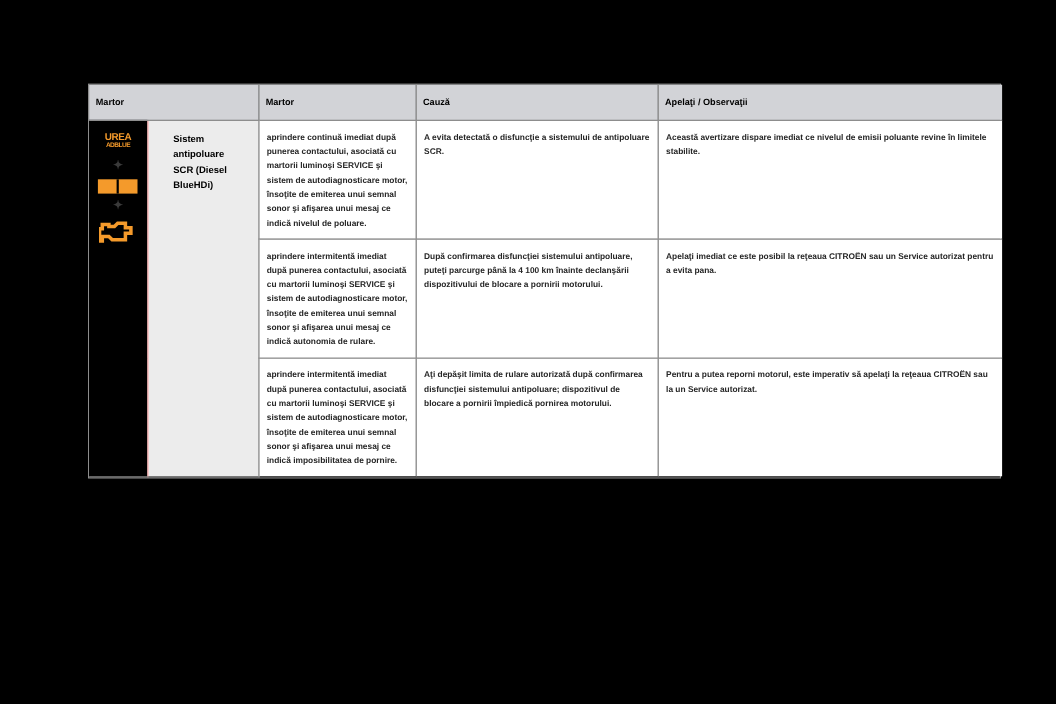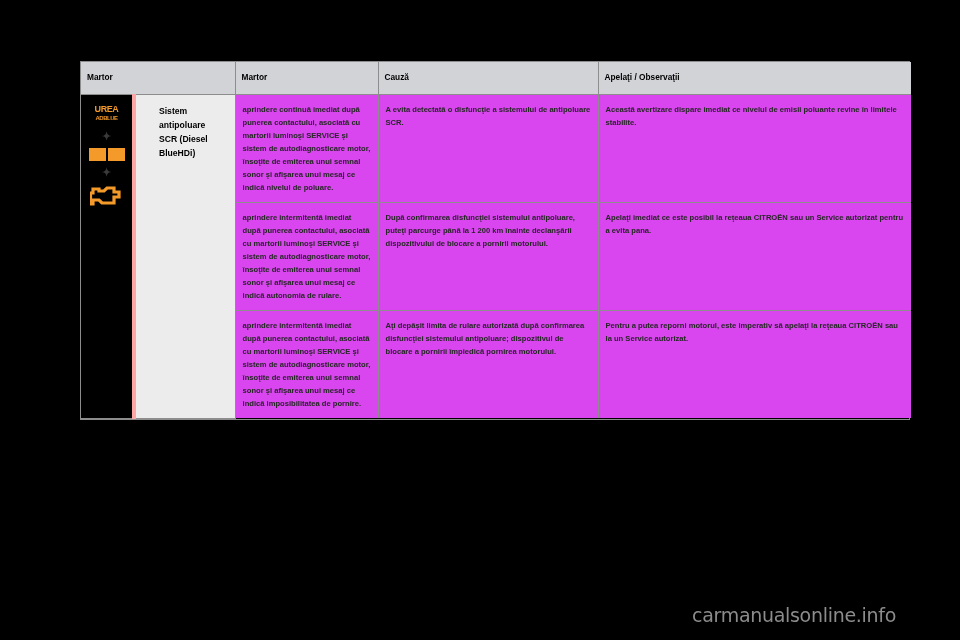--- a/index.html
+++ b/index.html
@@ -14,21 +14,21 @@
   .page {
     position:absolute;
     left:0; top:0;
     width:960px; height:640px;
     background:#000;
   }
 
   
   .tbl-wrap {
     position:absolute;
-    left:80px; top:61px;
+    left:80px; top:76px;
     width:830px;
     border:1px solid #8d8d8d;
     background:#000;
   }
   table { border-collapse:collapse; width:100%; table-layout:fixed; }
 
   col.c1 { width:53px; }
   col.c2 { width:101px; }
   col.c3 { width:143px; }
   col.c4 { width:220px; }
@@ -55,36 +55,36 @@
     padding:8px 7px 8px 7px;
   }
   tbody td.last { border-right:none; }
   tbody tr.lastrow td { border-bottom:none; }
 
   
   td.icons {
     background:#000;
     padding:6px 4px 8px 4px;
     text-align:center;
-    border-right:4px solid #fca5a5;
+    border-right:1px solid #fca5a5;
   }
 
   
   td.label {
     background:#ececec;
     color:#000;
     font-size:8.6px;
     font-weight:bold;
     line-height:1.65;
     padding:9px 23px;
   }
 
   
   td.dark {
-    background:#d946ef;
+    background:#ffffff;
     color:#262626;
     font-size:7.6px;
     font-weight:bold;
     line-height:1.72;
   }
 
   
   .icon-stack { display:flex; flex-direction:column; align-items:center; }
 
   .ico-urea {
@@ -189,29 +189,28 @@
 
           <td class="label" rowspan="3">Sistem antipoluare SCR (Diesel BlueHDi)</td>
 
           <td class="dark">aprindere continuă imediat după punerea contactului, asociată cu martorii luminoşi SERVICE şi sistem de autodiagnosticare motor, însoţite de emiterea unui semnal sonor şi afişarea unui mesaj ce indică nivelul de poluare.</td>
           <td class="dark">A evita detectată o disfuncţie a sistemului de antipoluare SCR.</td>
           <td class="dark last">Această avertizare dispare imediat ce nivelul de emisii poluante revine în limitele stabilite.</td>
         </tr>
 
         <tr>
           <td class="dark">aprindere intermitentă imediat după punerea contactului, asociată cu martorii luminoşi SERVICE şi sistem de autodiagnosticare motor, însoţite de emiterea unui semnal sonor şi afişarea unui mesaj ce indică autonomia de rulare.</td>
-          <td class="dark">După confirmarea disfuncţiei sistemului antipoluare, puteţi parcurge până la 1 200 km înainte declanşării dispozitivului de blocare a pornirii motorului.</td>
+          <td class="dark">După confirmarea disfuncţiei sistemului antipoluare, puteţi parcurge până la 4 100 km înainte declanşării dispozitivului de blocare a pornirii motorului.</td>
           <td class="dark last">Apelaţi imediat ce este posibil la reţeaua CITROËN sau un Service autorizat pentru a evita pana.</td>
         </tr>
 
         <tr class="lastrow">
           <td class="dark">aprindere intermitentă imediat după punerea contactului, asociată cu martorii luminoşi SERVICE şi sistem de autodiagnosticare motor, însoţite de emiterea unui semnal sonor şi afişarea unui mesaj ce indică imposibilitatea de pornire.</td>
           <td class="dark">Aţi depăşit limita de rulare autorizată după confirmarea disfuncţiei sistemului antipoluare; dispozitivul de blocare a pornirii împiedică pornirea motorului.</td>
           <td class="dark last">Pentru a putea reporni motorul, este imperativ să apelaţi la reţeaua CITROËN sau la un Service autorizat.</td>
         </tr>
 
       </tbody>
     </table>
   </div>
 
-  <div class="watermark">carmanualsonline.info</div>
 
 </div>
 
 </body></html>

